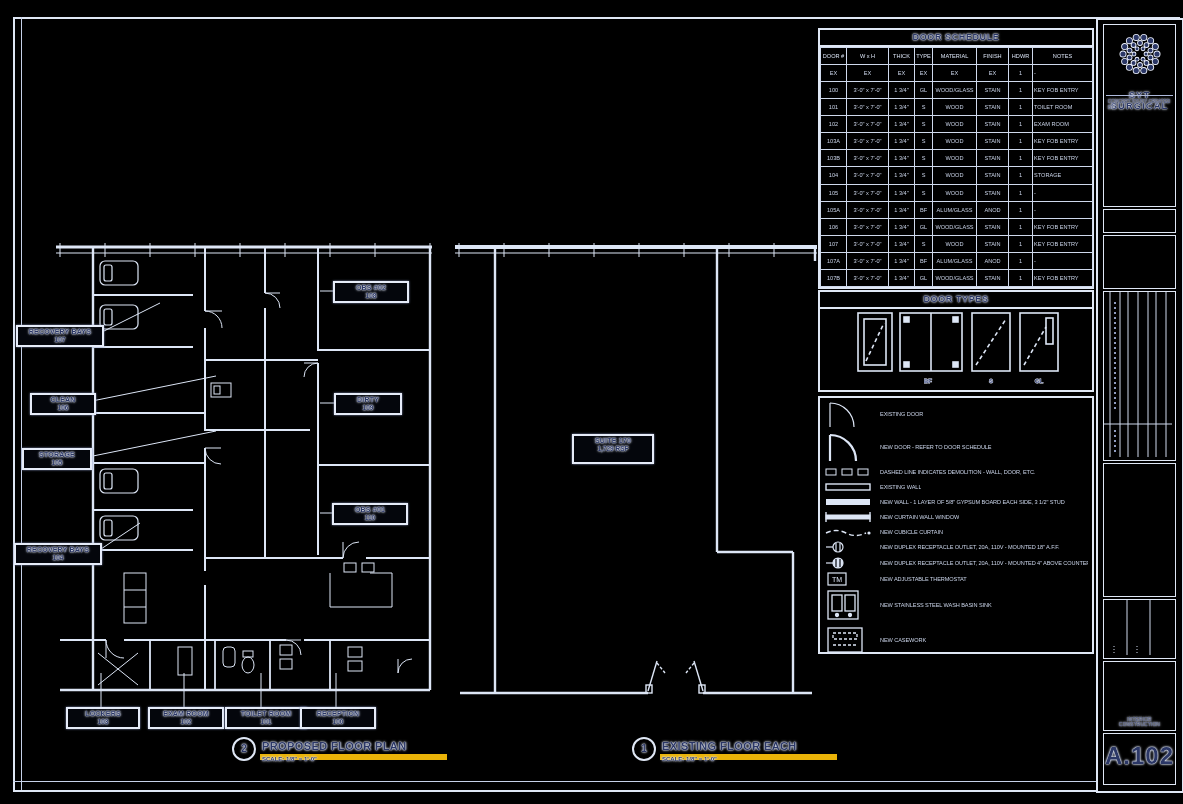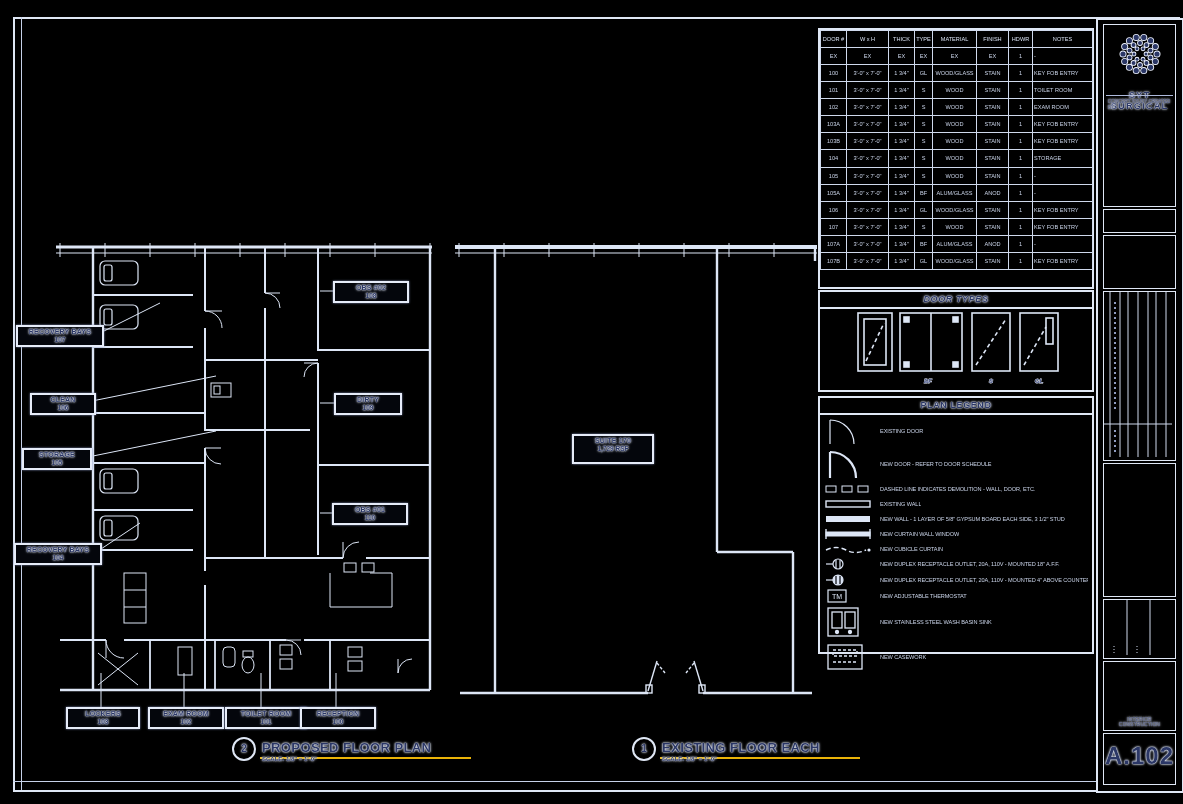--- a/index.html
+++ b/index.html
@@ -15,22 +15,22 @@
   
   .callout{position:absolute;border:2px solid #e6ecf9;background:#04060c;text-align:center;
            line-height:1.15;padding:1px 0;box-shadow:0 0 2px #7f8db4;}
   .callout .rn{display:block;font-size:7px;font-weight:bold;letter-spacing:.2px;}
   .callout .rno{display:block;font-size:6.5px;font-weight:bold;}
 
   
   .plan-caption{position:absolute;height:34px;}
   .cap-circle{position:absolute;left:0;top:0;width:20px;height:20px;border:2px solid #dfe7f5;border-radius:50%;
               text-align:center;font-size:10px;font-weight:bold;line-height:20px;}
-  .cap-title{position:absolute;left:28px;top:3px;font-size:13px;font-weight:bold;letter-spacing:.4px;
-             border-bottom:2px solid #eab308;padding:0 40px 2px 2px;white-space:nowrap;}
+  .cap-title{position:absolute;left:28px;top:3px;font-size:11px;font-weight:bold;letter-spacing:.4px;
+             border-bottom:6px solid #eab308;padding:0 40px 2px 2px;white-space:nowrap;}
   .cap-scale{position:absolute;left:30px;top:19px;font-size:6px;font-weight:bold;}
 
   
   .panel{position:absolute;border:2px solid #dfe7f5;background:#000;}
   .panel-title{height:15px;border-bottom:2px solid #dfe7f5;text-align:center;
                font-size:9px;font-weight:bold;letter-spacing:.6px;line-height:15px;}
 
   table.doorsched{border-collapse:collapse;width:100%;table-layout:fixed;height:calc(100% - 17px);}
   table.doorsched th,table.doorsched td{border:1px solid #cfd9ec;font-size:5.6px;color:#c9d3e8;
         text-align:center;padding:0 1px;overflow:hidden;white-space:nowrap;font-weight:normal;}
@@ -282,20 +282,21 @@
     <span class="cap-title halo">PROPOSED FLOOR PLAN</span>
     <span class="cap-scale halo">SCALE: 1/8" = 1'-0"</span>
   </div>
   <div class="plan-caption" style="left:632px;top:737px;width:230px;">
     <span class="cap-circle halo">1</span>
     <span class="cap-title halo">EXISTING FLOOR EACH</span>
     <span class="cap-scale halo">SCALE: 1/8" = 1'-0"</span>
   </div>
 
   <div class="panel" style="left:818px;top:28px;width:272px;height:257px;">
+    <div class="panel-title halo">DOOR SCHEDULE</div>
     <table class="doorsched">
       <colgroup>
         <col style="width:26px">
           <col style="width:42px">
           <col style="width:26px">
           <col style="width:18px">
         <col style="width:44px">
           <col style="width:32px">
           <col style="width:24px">
           <col style="width:60px">
@@ -438,21 +439,21 @@
             <td>GL</td>
             <td>WOOD/GLASS</td>
             <td>STAIN</td>
             <td>1</td>
             <td class="notes">KEY FOB ENTRY</td>
           </tr>
         </tbody>
     </table>
   </div>
 
-  <div class="panel" style="left:818px;top:290px;width:272px;height:98px;font-style:italic;">
+  <div class="panel" style="left:818px;top:290px;width:272px;height:98px;">
     <div class="panel-title halo">DOOR TYPES</div>
     <svg width="268" height="78" viewBox="0 0 268 78">
       <g stroke="#dde6f6" stroke-width="1.6" fill="none">
         <rect x="38" y="4" width="34" height="58"></rect>
         <rect x="44" y="10" width="22" height="46"></rect>
         <path d="M46,52 L64,14" stroke-dasharray="4 3"></path>
         <rect x="80" y="4" width="62" height="58"></rect>
         <line x1="111" y1="4" x2="111" y2="62"></line>
         <rect x="84" y="8" width="5" height="5" fill="#dde6f6"></rect>
           <rect x="133" y="8" width="5" height="5" fill="#dde6f6"></rect>
@@ -464,21 +465,20 @@
         <path d="M204,56 L226,18" stroke-dasharray="4 3"></path>
         <rect x="226" y="9" width="7" height="26"></rect>
       </g>
       <text class="doortype-label" x="108" y="74" text-anchor="middle">BF</text>
       <text class="doortype-label" x="171" y="74" text-anchor="middle">S</text>
       <text class="doortype-label" x="219" y="74" text-anchor="middle">GL</text>
     </svg>
   </div>
 
   <div class="panel" style="left:818px;top:396px;width:272px;height:254px;">
-    <div class="panel-title halo">PLAN LEGEND</div>
 
     <div class="legend-row" style="height:32px">
       <span class="legend-icon">
         <svg width="40" height="30">
             <g stroke="#dde6f6" stroke-width="1.2" fill="none">
           <line x1="6" y1="28" x2="6" y2="4"></line>
               <path d="M6,4 A24,24 0 0 1 30,28"></path>
             </g>
           </svg>
       </span>

